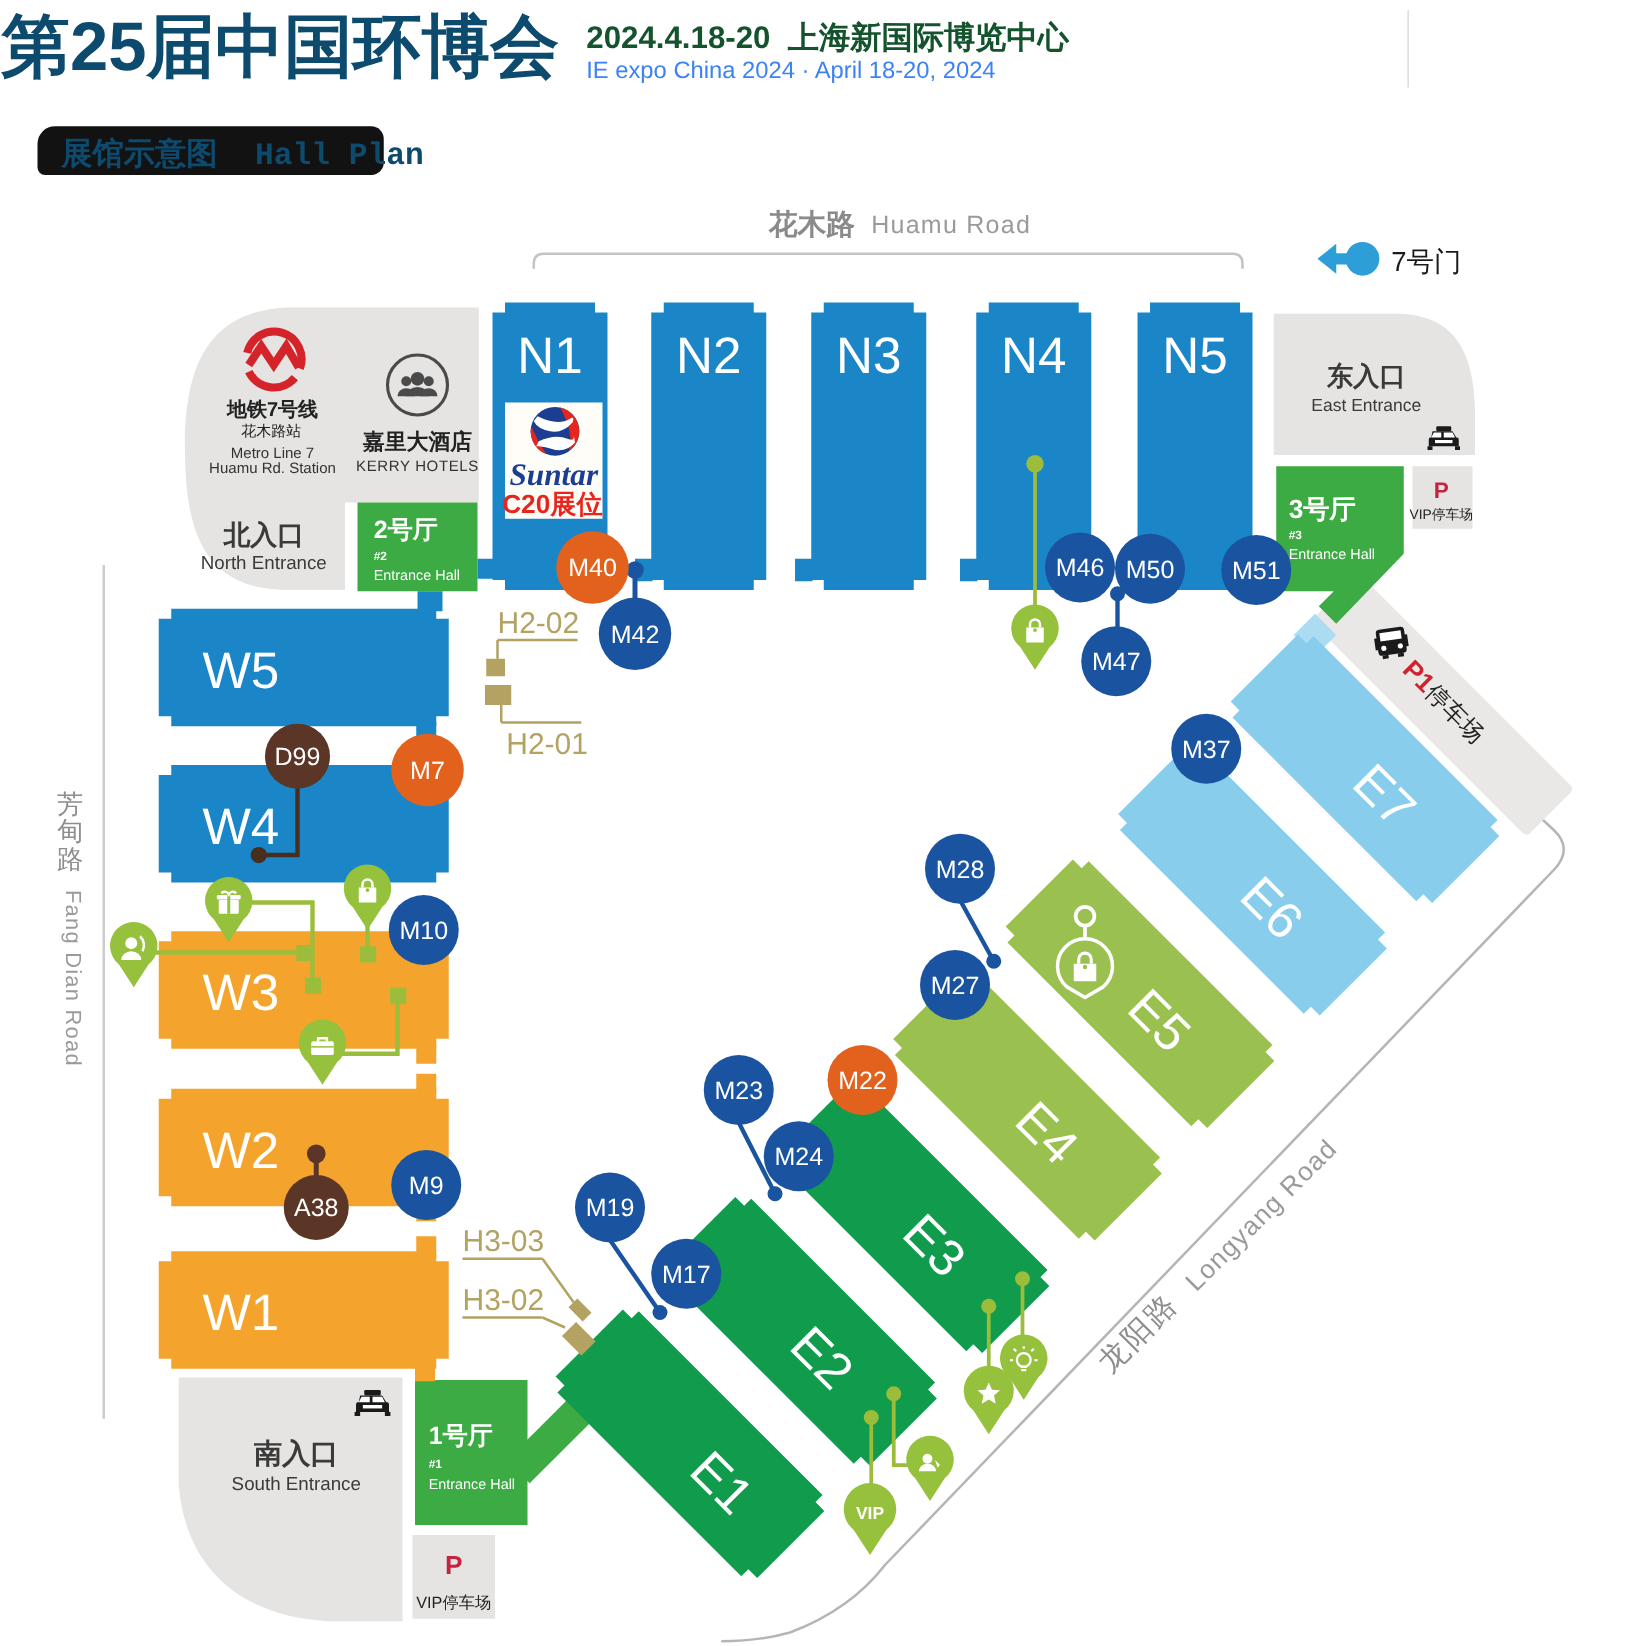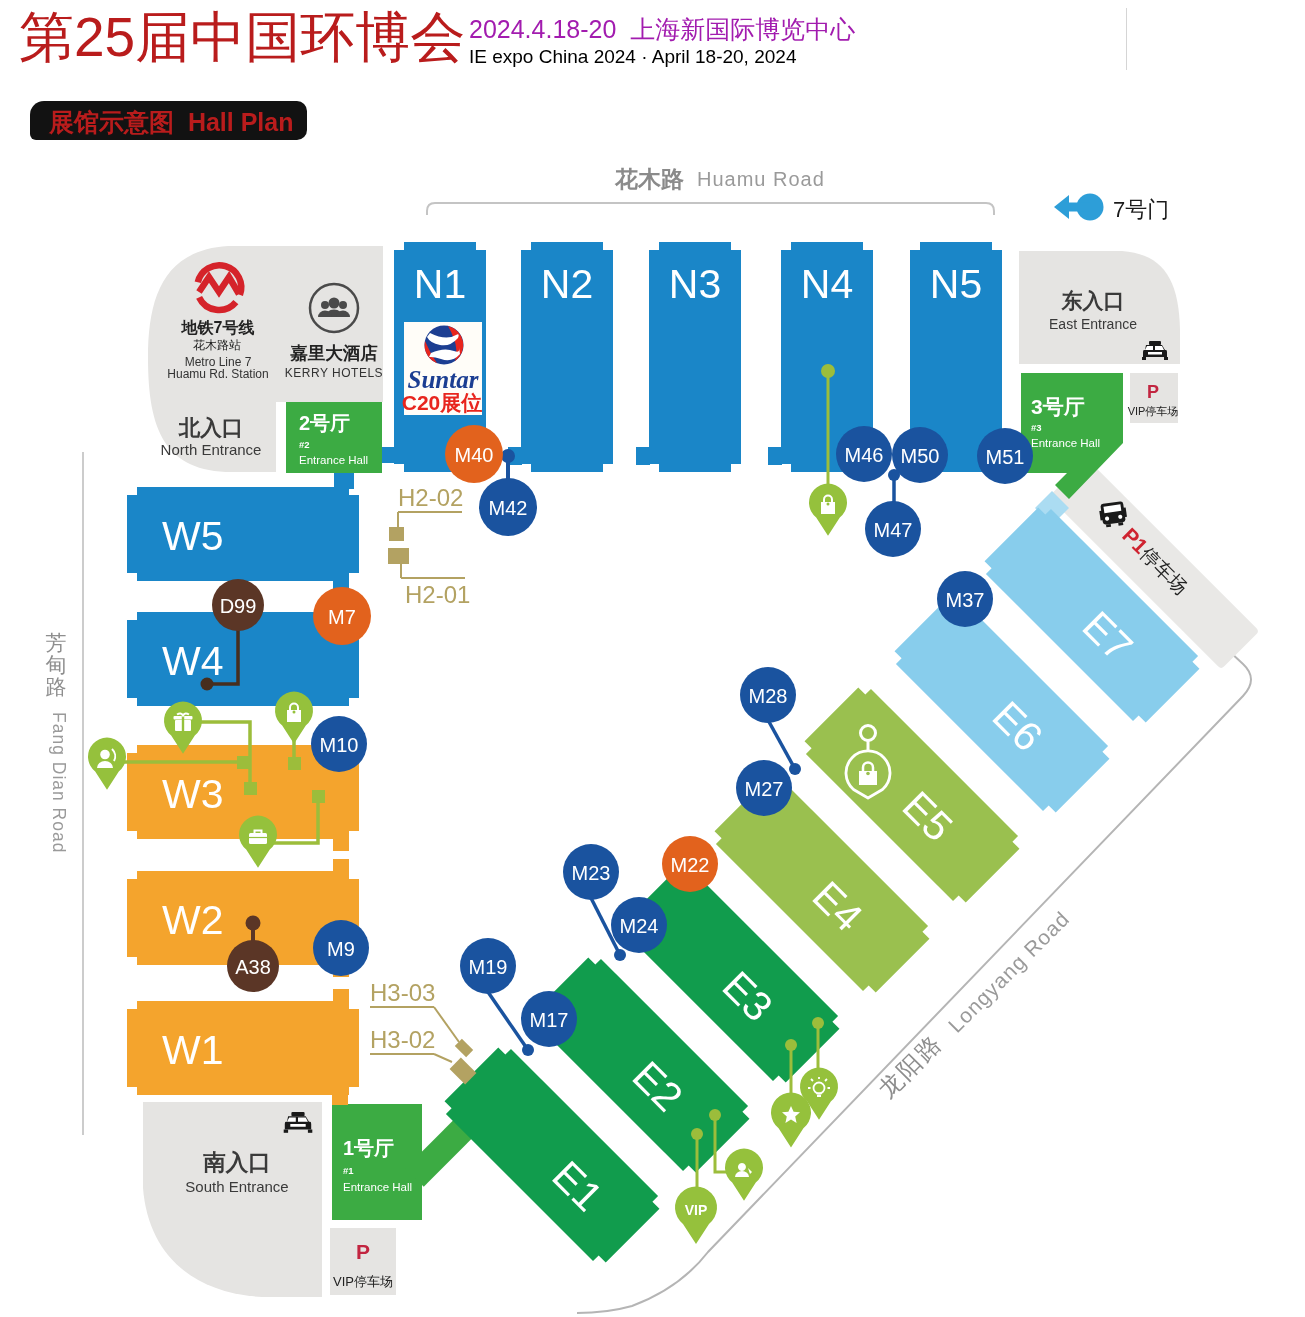--- a/index.html
+++ b/index.html
@@ -5,29 +5,29 @@
 <style>
   html,body{margin:0;padding:0;background:#fff;}
   #page{position:relative;width:1305px;height:1317px;background:#fff;overflow:hidden;
         font-family:"Liberation Sans",sans-serif;}
   .abs{position:absolute;}
 </style>
 </head>
 <body>
 <div id="page">
 
-<div class="abs" style="left:19px;top:1px;font-size:55px;font-weight:400;color:#b91c1c;letter-spacing:0px;white-space:nowrap;">第25届中国环博会</div>
-
-<div class="abs" style="left:469px;top:13px;font-size:25px;font-weight:400;color:#a21caf;white-space:nowrap;">2024.4.18-20&nbsp; 上海新国际博览中心</div>
-
-<div class="abs" style="left:469px;top:46px;font-size:19px;color:#000000;white-space:nowrap;">IE expo China 2024 · April 18-20, 2024</div>
+<div class="abs" style="left:1px;top:1px;font-size:55px;font-weight:700;color:#0c4a6e;letter-spacing:0px;white-space:nowrap;">第25届中国环博会</div>
+
+<div class="abs" style="left:469px;top:13px;font-size:25px;font-weight:700;color:#14532d;white-space:nowrap;">2024.4.18-20&nbsp; 上海新国际博览中心</div>
+
+<div class="abs" style="left:469px;top:46px;font-size:19px;color:#3b82f6;white-space:nowrap;">IE expo China 2024 · April 18-20, 2024</div>
 
 <div class="abs" style="left:30px;top:101px;width:277px;height:39px;background:#121212;border-radius:14px 10px 10px 6px;"></div>
 
-<div class="abs" style="left:49px;top:106px;font-size:25px;font-weight:700;color:#b91c1c;white-space:nowrap;">展馆示意图&nbsp; Hall Plan</div>
+<div class="abs" style="left:49px;top:106px;font-size:25px;font-weight:700;color:#0c4a6e;white-space:nowrap;font-family:Liberation Mono, monospace;">展馆示意图&nbsp; Hall Plan</div>
 
 
 <div class="abs" style="left:1126px;top:8px;width:1px;height:62px;background:#d5d5d5;"></div>
 
 
 <svg class="abs" style="left:0;top:0;" width="1305" height="1317" viewBox="0 0 1305 1317">
 
 <g>
         <text x="615" y="187" font-size="23" font-weight="700" fill="#8a8a8a">花木路</text>
 <text x="697" y="186" font-size="20" fill="#9a9a9a" letter-spacing="1">Huamu Road</text>

